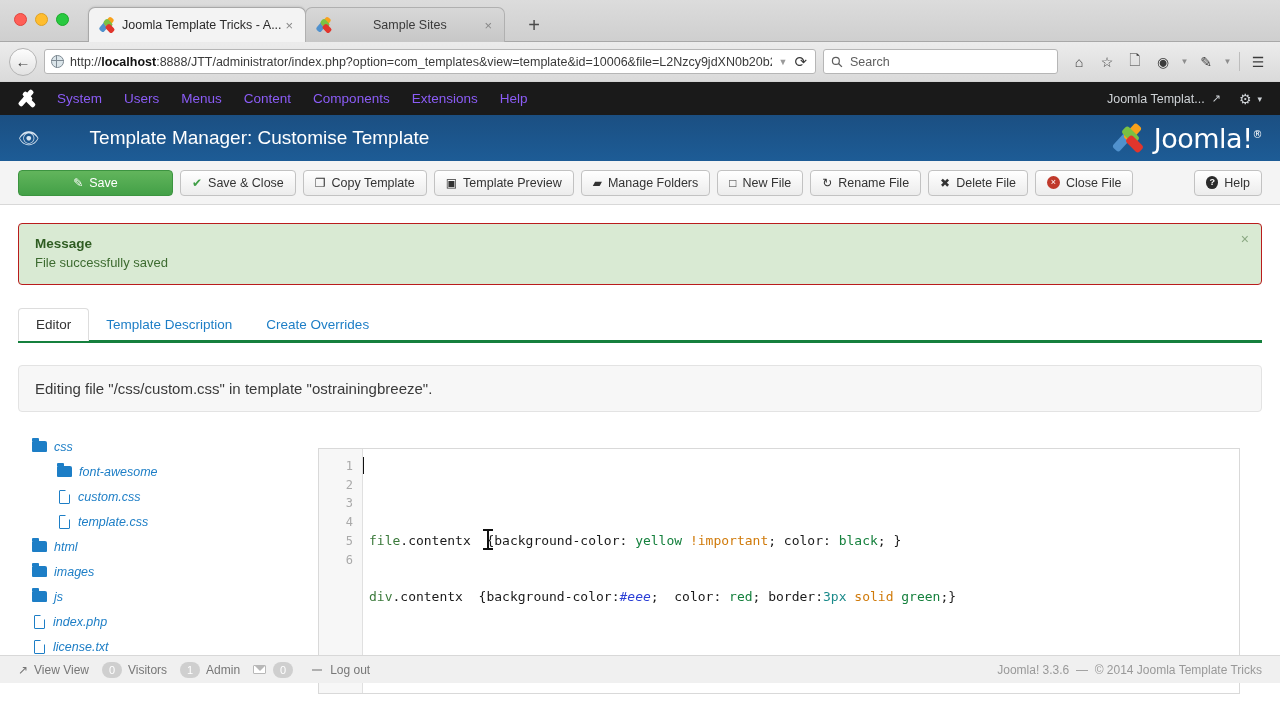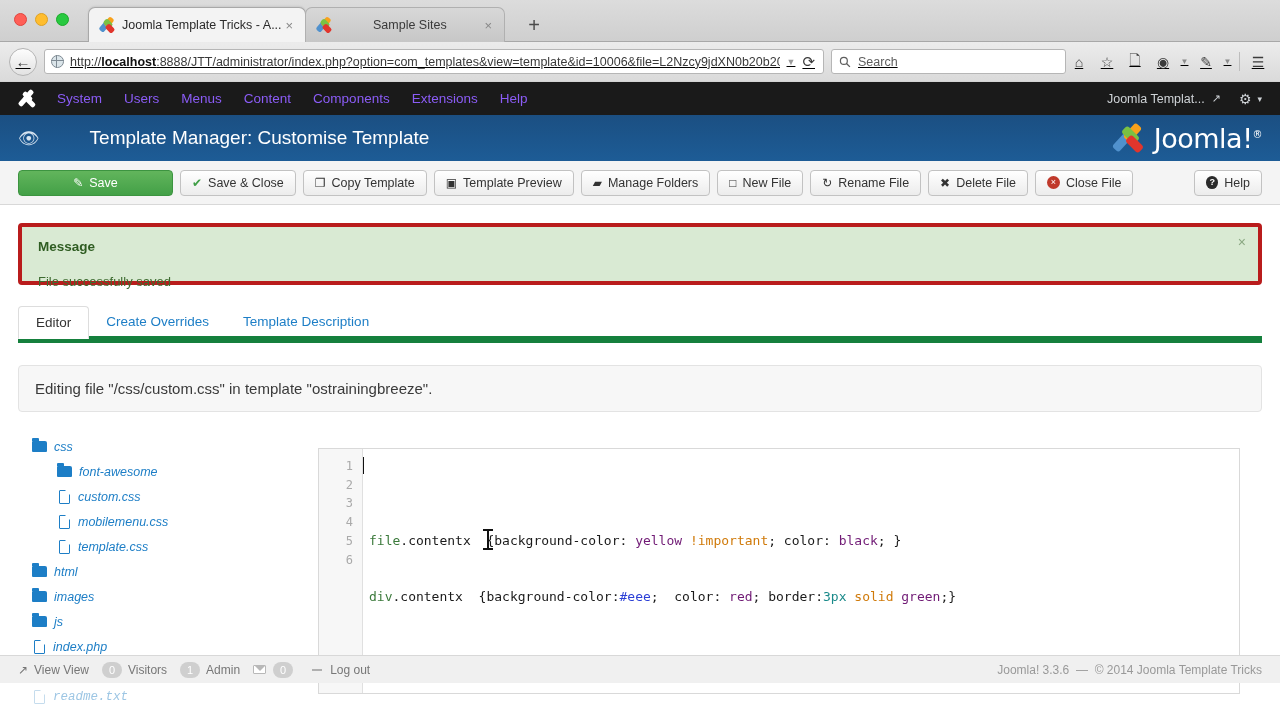--- a/index.html
+++ b/index.html
@@ -4,21 +4,21 @@
 <style>
   * { box-sizing: border-box; margin: 0; padding: 0; }
   html, body {
     width: 1280px; height: 720px;
     font-family: "Liberation Sans", sans-serif;
     background: #ffffff;
     overflow: hidden;
   }
 
   
-  .browser { width: 1280px; height: 82px; background: linear-gradient(#e8e8e8, #d4d4d4); position: relative; text-decoration: underline; }
+  .browser { width: 1280px; height: 82px; background: linear-gradient(#e8e8e8, #d4d4d4); position: relative; }
 
   .tabstrip { height: 42px; position: relative; background: linear-gradient(#dcdcdc,#cfcfcf); border-bottom: 1px solid #a8a8a8; }
 
   .traffic { position: absolute; left: 14px; top: 13px; display: flex; gap: 8px; }
   .tl { width: 13px; height: 13px; border-radius: 50%; }
   .tl.red { background: #ff5f57; border: 1px solid #e0443e; }
   .tl.yellow { background: #ffbd2e; border: 1px solid #dea123; }
   .tl.green { background: #28c940; border: 1px solid #1aab29; }
 
   .tabs { position: absolute; left: 88px; top: 7px; display: flex; align-items: flex-end; height: 35px; }
@@ -47,21 +47,21 @@
   .urlbar { flex: 1; height: 25px; margin: 0 7px; background: #fff; border: 1px solid #b6b6b6; border-radius: 3px;
             display: flex; align-items: center; padding: 0 6px; overflow: hidden; }
   .globe { width: 13px; height: 13px; border-radius: 50%; border: 1.5px solid #7e8a93; margin-right: 6px; flex: none; position: relative; background: #dbe5ea; }
   .globe::before { content:""; position:absolute; left: 4.2px; top: -1.5px; width: 1.3px; height: 13px; background: #7e8a93; }
   .globe::after { content:""; position:absolute; left: -1.5px; top: 4.2px; width: 13px; height: 1.3px; background: #7e8a93; }
   .urltext { font-size: 12.5px; color: #3a3a3a; white-space: nowrap; overflow: hidden; flex: 1; }
   .urltext b { color: #111; font-weight: bold; }
   .urlcaret { color: #9a9a9a; font-size: 9px; padding: 0 7px; }
   .reload { color: #3a3a3a; font-size: 15px; padding-right: 2px; }
   .searchbar { width: 235px; height: 25px; background: #fff; border: 1px solid #b6b6b6; border-radius: 3px;
-               display: flex; align-items: center; padding: 0 7px; }
+               display: flex; align-items: center; padding: 0 7px; margin-right: 8px; }
   .searchbar .lbl { font-size: 12.5px; color: #5d5d5d; margin-left: 7px; }
   .toolicons { display: flex; align-items: center; gap: 2px; }
   .ti { width: 26px; height: 26px; display: flex; align-items: center; justify-content: center; font-size: 14px; color: #3b3b3b; }
   .ti.small { width: 13px; font-size: 8px; color: #8c8c8c; }
   .vsep { width: 1px; height: 19px; background: #bdbdbd; margin: 0 3px; }
 
   
   .admin-nav { height: 33px; background: #1a1a1a; display: flex; align-items: center; padding: 0 18px; }
   .jlogo-mini { width: 19px; height: 19px; position: relative; margin-right: 20px; }
   .jlogo-mini i { position: absolute; display: block; background: #fff; border-radius: 2px; }
@@ -98,26 +98,26 @@
   .btn .ic.green { color: #3f9e46; }
   .btn.help { margin-left: auto; margin-right: 0; width: 68px; justify-content: center; }
   .dot-x { width: 13px; height: 13px; border-radius: 50%; background: #c0392b; color: #fff; font-size: 9px;
            display: inline-flex; align-items: center; justify-content: center; line-height: 1; }
   .dot-q { width: 13px; height: 13px; border-radius: 50%; background: #2b2b2b; color: #fff; font-size: 9px;
            display: inline-flex; align-items: center; justify-content: center; line-height: 1; font-weight: bold; }
 
   
   .content { padding: 18px 18px 0 18px; background: #fff; height: 478px; position: relative; }
 
-  .alert { background: #d9ead3; border: 4px solid #b91c1c; border-radius: 4px; padding: 12px 16px 14px 16px; position: relative; height: 62px; }
+  .alert { background: #d9ead3; border: 1px solid #b91c1c; border-radius: 4px; padding: 12px 16px 14px 16px; position: relative; height: 62px; }
   .alert .hd { font-size: 13.5px; font-weight: bold; color: #2f5d22; }
-  .alert .bd { font-size: 13px; color: #3d6b30; margin-top: 20px; }
+  .alert .bd { font-size: 13px; color: #3d6b30; margin-top: 4px; }
   .alert .close { position: absolute; right: 12px; top: 7px; color: #8aa882; font-size: 14px; }
 
-  .tabrow { display: flex; align-items: center; height: 36px; margin-top: 22px; border-bottom: 7px solid #15803d; position: relative; z-index: 2; }
+  .tabrow { display: flex; align-items: flex-end; height: 36px; margin-top: 22px; border-bottom: 3px solid #15803d; position: relative; z-index: 2; }
   .jtab { font-size: 13.5px; padding: 8px 17px; color: #1d7ec6; }
   .jtab.active { color: #333; background: #fff; border: 1px solid #ddd; border-bottom: 1px solid #fff; border-radius: 4px 4px 0 0; margin-bottom: -1px; }
 
   .editing-bar { margin-top: 22px; background: #f7f7f7; border: 1px solid #e3e3e3; border-radius: 4px; padding: 14px 16px; font-size: 15px; color: #3a3a3a; }
 
   .editor-wrap { display: flex; margin-top: 22px; }
   .filetree { width: 300px; padding-left: 14px; flex: none; }
   .ft-item { display: flex; align-items: center; height: 25px; font-size: 12.5px; color: #1d7ec6; font-style: italic; }
   .ft-item.indent { padding-left: 25px; }
   .ft-item.muted { color: #9dc6e4; font-family: Liberation Mono, monospace; }
@@ -131,24 +131,24 @@
   .editor-col { flex: 1; position: relative; }
   .tooltip { position: absolute; left: 0; top: -14px; background: #8a8a8a; color: #fff; font-size: 11.5px; font-weight: bold;
              padding: 3px 8px; border-radius: 2px; z-index: 5; }
   .code-box { border: 1px solid #d9d9d9; background: #fff; height: 246px; display: flex; overflow: hidden; margin-top: 14px; width: 922px; }
   .gutter { width: 44px; background: #f7f7f7; border-right: 1px solid #e0e0e0; padding-top: 8px; flex: none; }
   .gutter div { text-align: right; padding-right: 9px; font-family: "DejaVu Sans Mono", monospace; font-size: 12px; color: #aaa; line-height: 18.7px; }
   .code { flex: 1; padding: 8px 0 0 6px; font-family: "DejaVu Sans Mono", monospace; font-size: 13px; line-height: 18.7px;
           color: #222; white-space: pre; position: relative; }
   .c-sel { color: #3b7a3b; }
   .c-prop { color: #1a1a1a; }
-  .c-val { color: #701a75; }
+  .c-val { color: #15803d; }
   .c-imp { color: #d07a0a; }
   .c-num { color: #1a8a8a; }
-  .c-hash { color: #2b3fd6; }
+  .c-hash { color: #2b3fd6; font-style: italic; }
   .c-kw { color: #d07a0a; }
   .cursor-bar { position: absolute; left: 0; top: 8px; width: 1px; height: 17px; background: #111; }
   .ibeam { position: absolute; left: 124px; top: 80px; width: 2px; height: 21px; background: #111; }
   .ibeam::before, .ibeam::after { content:""; position: absolute; left: -4px; width: 10px; height: 2px; background: #111; }
   .ibeam::before { top: 0; }
   .ibeam::after { bottom: 0; }
 
   
   .statusbar { position: absolute; left: 0; bottom: 0; width: 1280px; height: 28px; background: #f0f0f0;
                border-top: 1px solid #d8d8d8; display: flex; align-items: center; padding: 0 18px; font-size: 12px; color: #777; }
@@ -308,44 +308,40 @@
 <div class="content">
 
   <div class="alert">
     <div class="hd">Message</div>
     <div class="bd">File successfully saved</div>
     <div class="close">×</div>
   </div>
 
   <div class="tabrow">
     <div class="jtab active">Editor</div>
+    <div class="jtab">Template Description</div>
     <div class="jtab">Create Overrides</div>
-    <div class="jtab">Template Description</div>
   </div>
 
   <div class="editing-bar">Editing file "/css/custom.css" in template "ostrainingbreeze".</div>
 
   <div class="editor-wrap">
 
     <div class="filetree">
       <div class="ft-item">
           <span class="folder-ic"></span>
           <span>css</span>
         </div>
       <div class="ft-item indent">
           <span class="folder-ic"></span>
           <span>font-awesome</span>
         </div>
       <div class="ft-item indent">
           <span class="file-ic"></span>
           <span>custom.css</span>
-        </div>
-      <div class="ft-item indent">
-          <span class="file-ic"></span>
-          <span>mobilemenu.css</span>
         </div>
       <div class="ft-item indent">
           <span class="file-ic"></span>
           <span>template.css</span>
         </div>
       <div class="ft-item">
           <span class="folder-ic"></span>
           <span>html</span>
         </div>
       <div class="ft-item">

